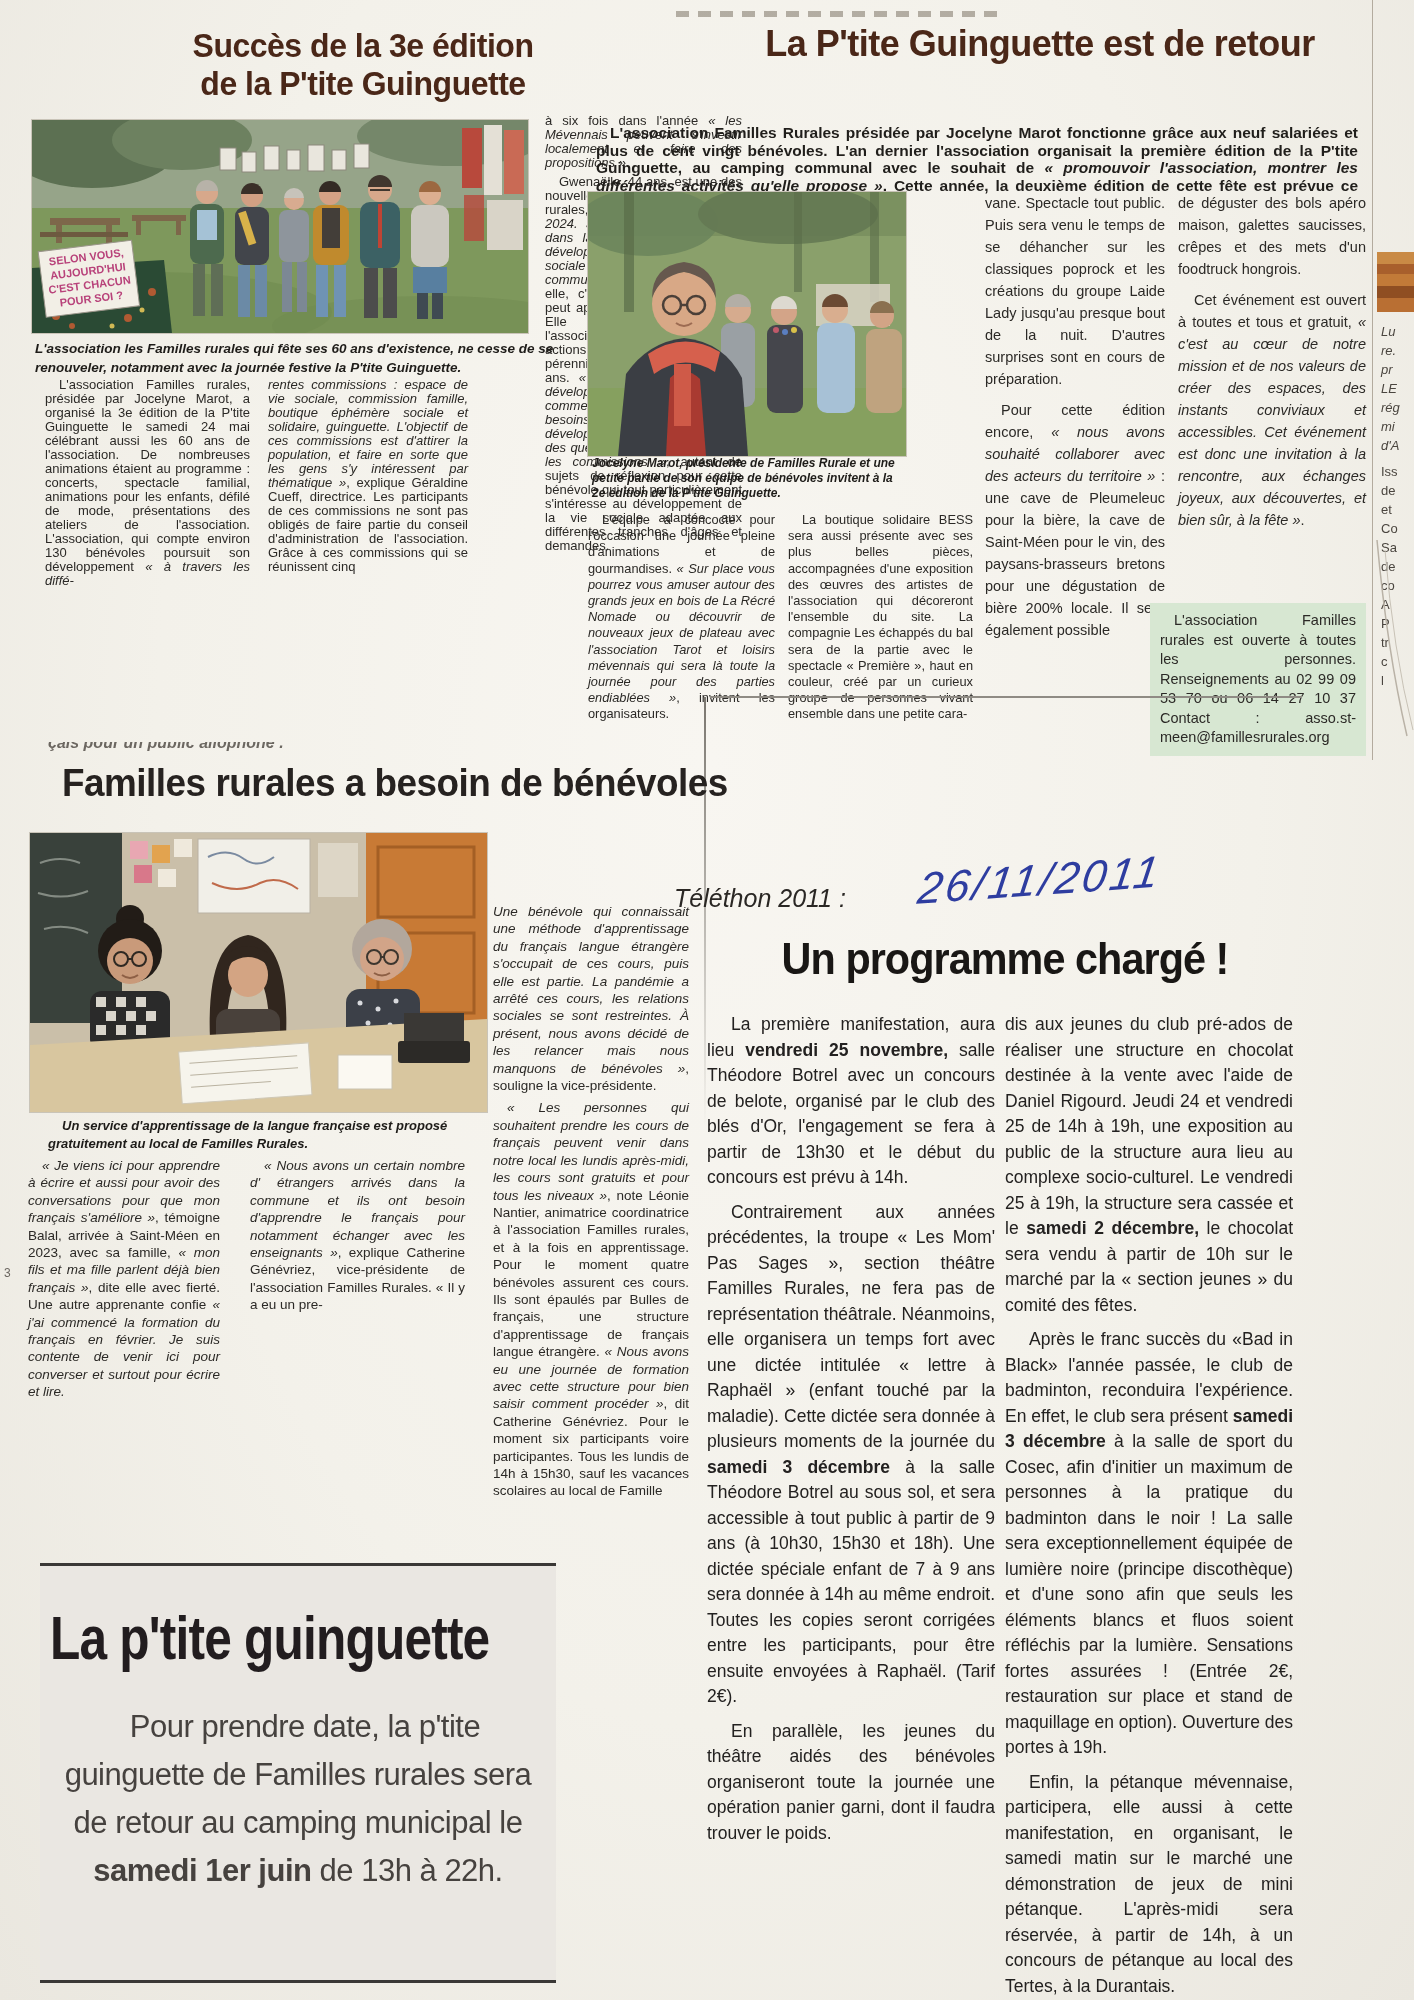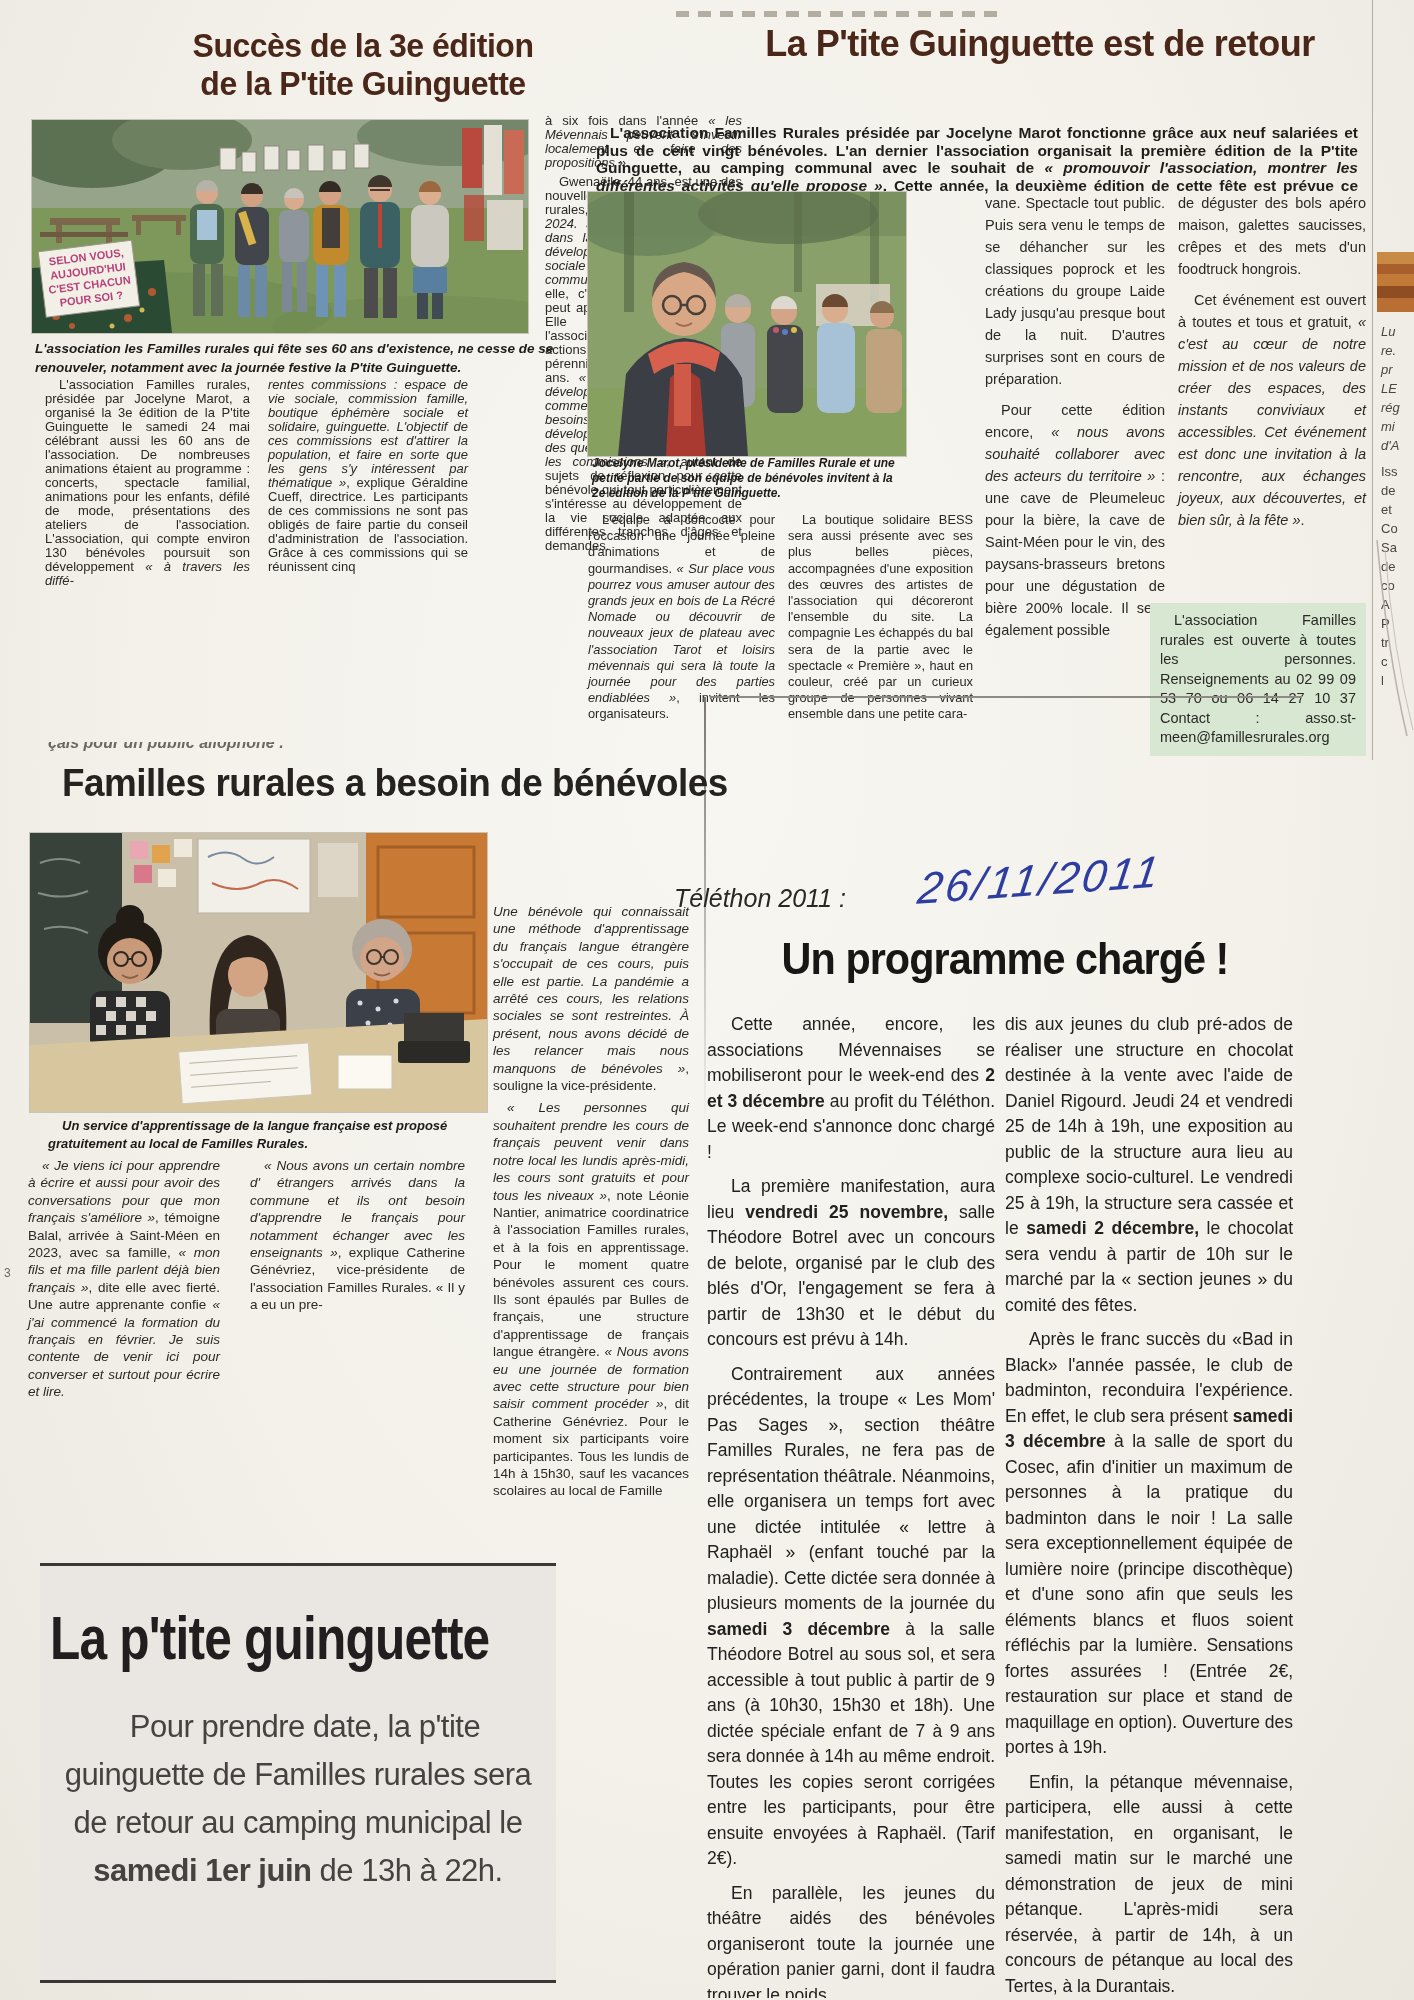--- a/index.html
+++ b/index.html
@@ -307,21 +307,20 @@
     </div>
   </section>
 
   <section>
     <div class="abs tele-topline"></div>
     <div class="abs tele-leftline"></div>
     <div class="abs tele-label">Téléthon 2011 :</div>
     <div class="abs tele-date">26/11/2011</div>
     <div class="abs tele-title">Un programme chargé !</div>
     <div class="abs tele-col1 col body-lg">
-        <p><span>Cette année, encore, les associations Mévennaises se mobiliseront pour le week-end des </span><span class="rs-b">2 et 3 décembre</span><span> au profit du Téléthon. Le week-end s'annonce donc chargé !</span></p>
         <p><span>La première manifestation, aura lieu </span><span class="rs-b">vendredi 25 novembre,</span><span> salle Théodore Botrel avec un concours de belote, organisé par le club des blés d'Or, l'engagement se fera à partir de 13h30 et le début du concours est prévu à 14h.</span></p>
         <p><span>Contrairement aux années précédentes, la troupe « Les Mom' Pas Sages », section théâtre Familles Rurales, ne fera pas de représentation théâtrale. Néanmoins, elle organisera un temps fort avec une dictée intitulée « lettre à Raphaël » (enfant touché par la maladie). Cette dictée sera donnée à plusieurs moments de la journée du </span><span class="rs-b">samedi 3 décembre</span><span> à la salle Théodore Botrel au sous sol, et sera accessible à tout public à partir de 9 ans (à 10h30, 15h30 et 18h). Une dictée spéciale enfant de 7 à 9 ans sera donnée à 14h au même endroit. Toutes les copies seront corrigées entre les participants, pour être ensuite envoyées à Raphaël. (Tarif 2€).</span></p>
         <p><span>En parallèle, les jeunes du théâtre aidés des bénévoles organiseront toute la journée une opération panier garni, dont il faudra trouver le poids.</span></p>
       </div>
     <div class="abs tele-col2 col body-lg">
         <p class="cont"><span>dis aux jeunes du club pré-ados de réaliser une structure en chocolat destinée à la vente avec l'aide de Daniel Rigourd. Jeudi 24 et vendredi 25 de 14h à 19h, une exposition au public de la structure aura lieu au complexe socio-culturel. Le vendredi 25 à 19h, la structure sera cassée et le </span><span class="rs-b">samedi 2 décembre,</span><span> le chocolat sera vendu à partir de 10h sur le marché par la « section jeunes » du comité des fêtes.</span></p>
         <p><span>Après le franc succès du «Bad in Black» l'année passée, le club de badminton, reconduira l'expérience. En effet, le club sera présent </span><span class="rs-b">samedi 3 décembre</span><span> à la salle de sport du Cosec, afin d'initier un maximum de personnes à la pratique du badminton dans le noir ! La salle sera exceptionnellement équipée de lumière noire (principe discothèque) et d'une sono afin que seuls les éléments blancs et fluos soient réfléchis par la lumière. Sensations fortes assurées ! (Entrée 2€, restauration sur place et stand de maquillage en option). Ouverture des portes à 19h.</span></p>
         <p><span>Enfin, la pétanque mévennaise, participera, elle aussi à cette manifestation, en organisant, le samedi matin sur le marché une démonstration de jeux de mini pétanque. L'après-midi sera réservée, à partir de 14h, à un concours de pétanque au local des Tertes, à la Durantais.</span></p>
       </div>
   </section>

